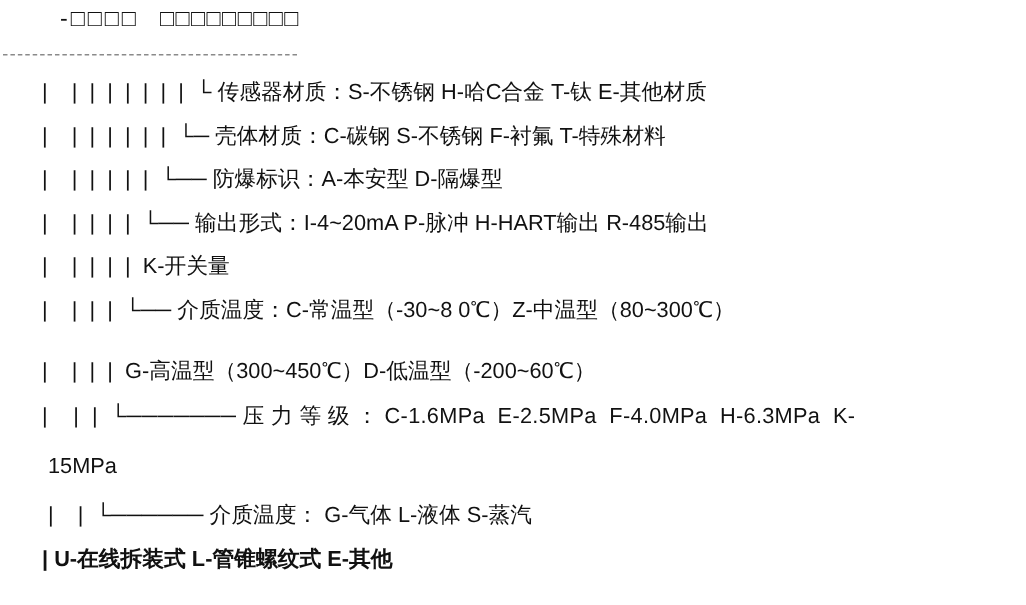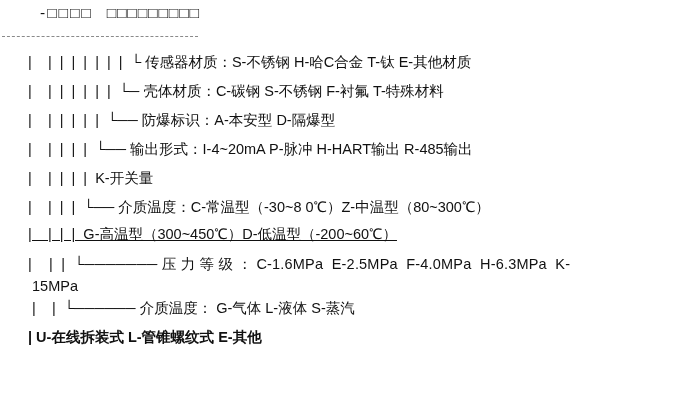--- a/index.html
+++ b/index.html
@@ -58,23 +58,23 @@
     white-space: pre-wrap;
     padding: 0 4px 0 28px;
     color: #111;
   }
   .line.l1  { margin-top: 4px; }
   .line.l2  { margin-top: 8px; }
   .line.l3  { margin-top: 8px; }
   .line.l4  { margin-top: 8px; }
   .line.l5  { margin-top: 8px; }
   .line.l6  { margin-top: 8px; }
-  .line.l7  { margin-top: 6px; text-decoration: underline; }
+  .line.l7  { margin-top: 20px; }
   .line.l8  { margin-top: 9px; letter-spacing: 0.2px; }
-  .line.l9  { margin-top: 1px; padding-left: 32px; }
+  .line.l9  { margin-top: 12px; padding-left: 32px; }
   .line.l10 { margin-top: 9px; }
   .line.l11 { margin-top: 8px; font-weight: bold; }
 </style>
 </head>
 <body>
 
 <div class="page">
 
   <div class="title-row">
     <span class="title-code">-□□□□</span><span class="title-gap"></span><span class="title-text">□□□□□□□□□</span>

